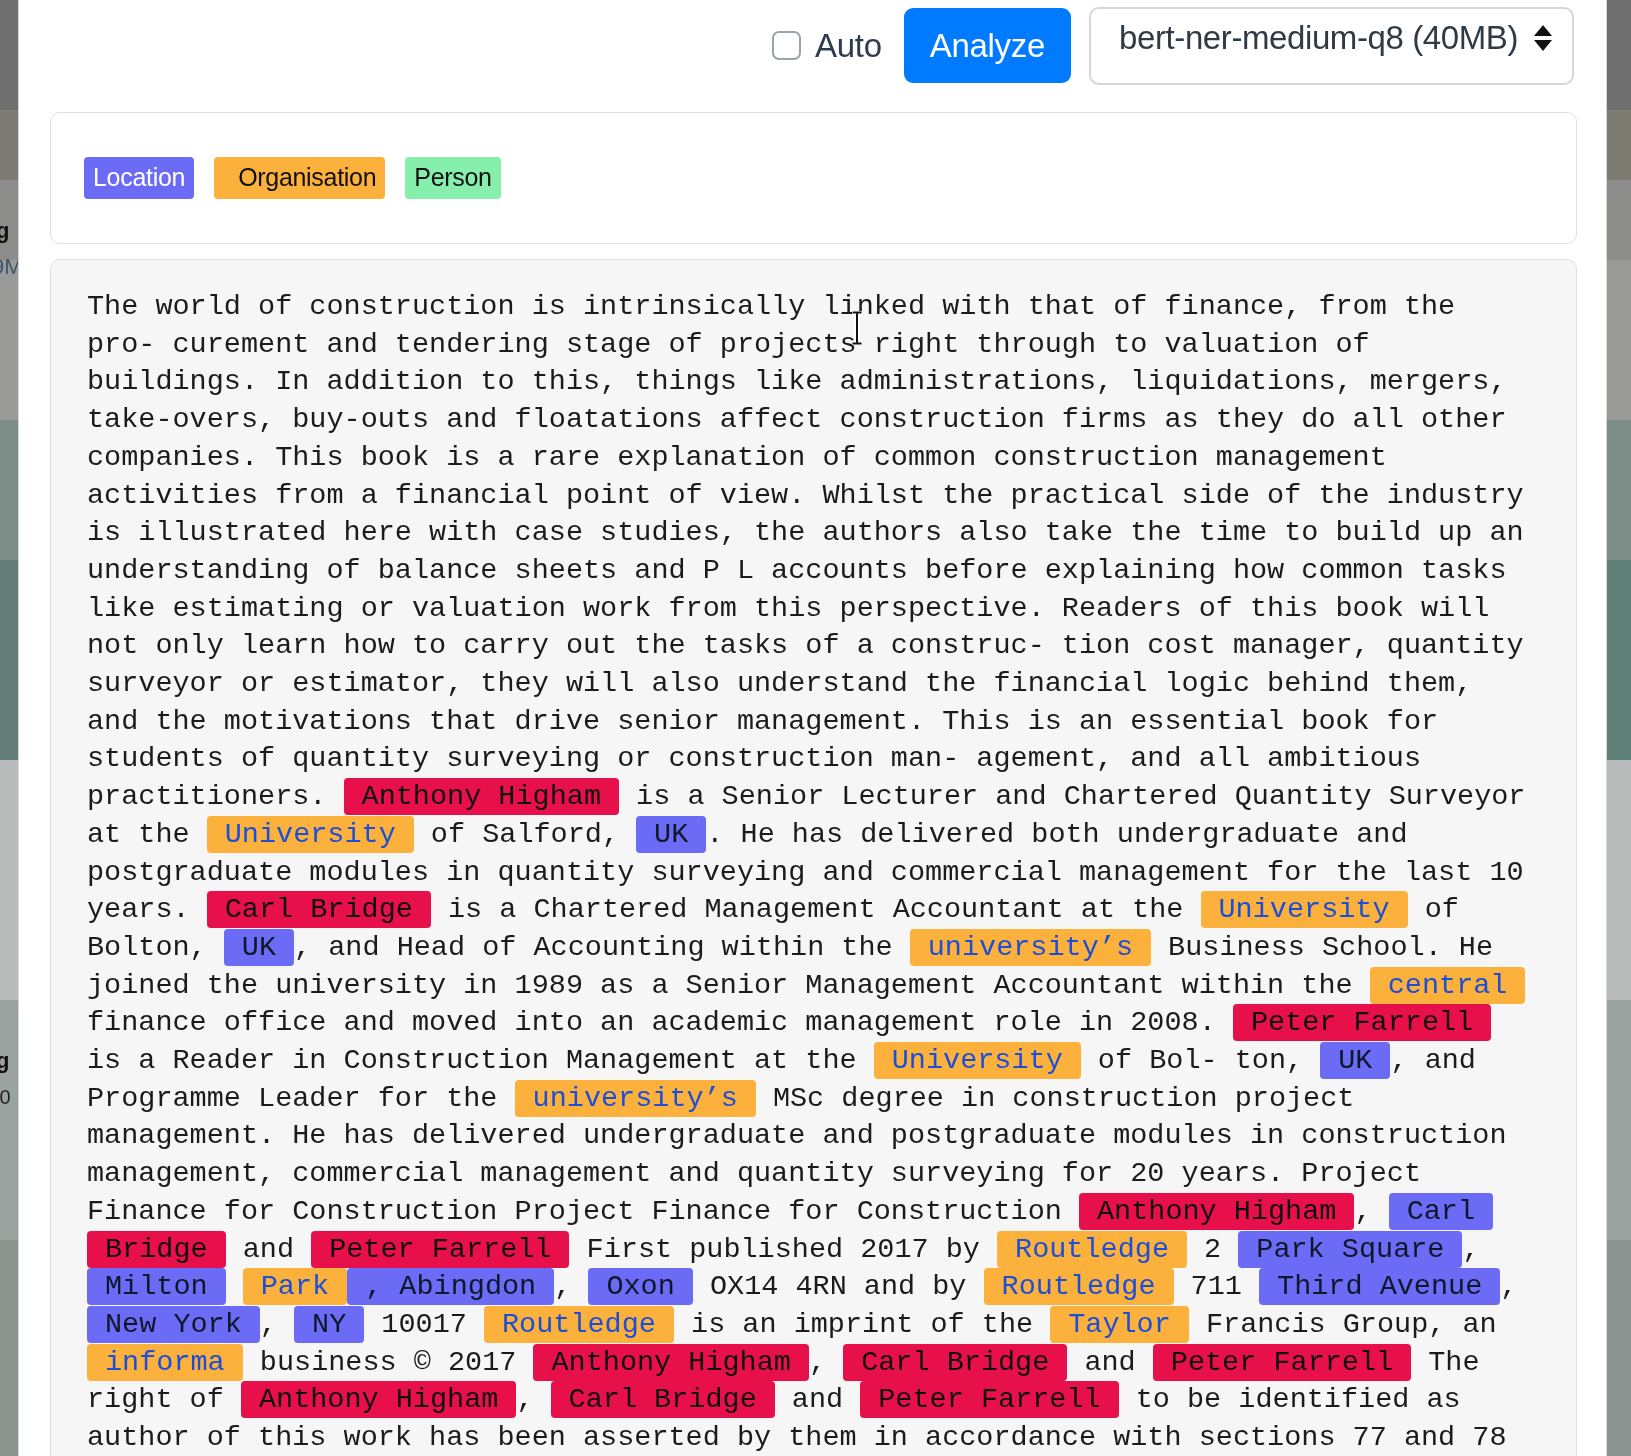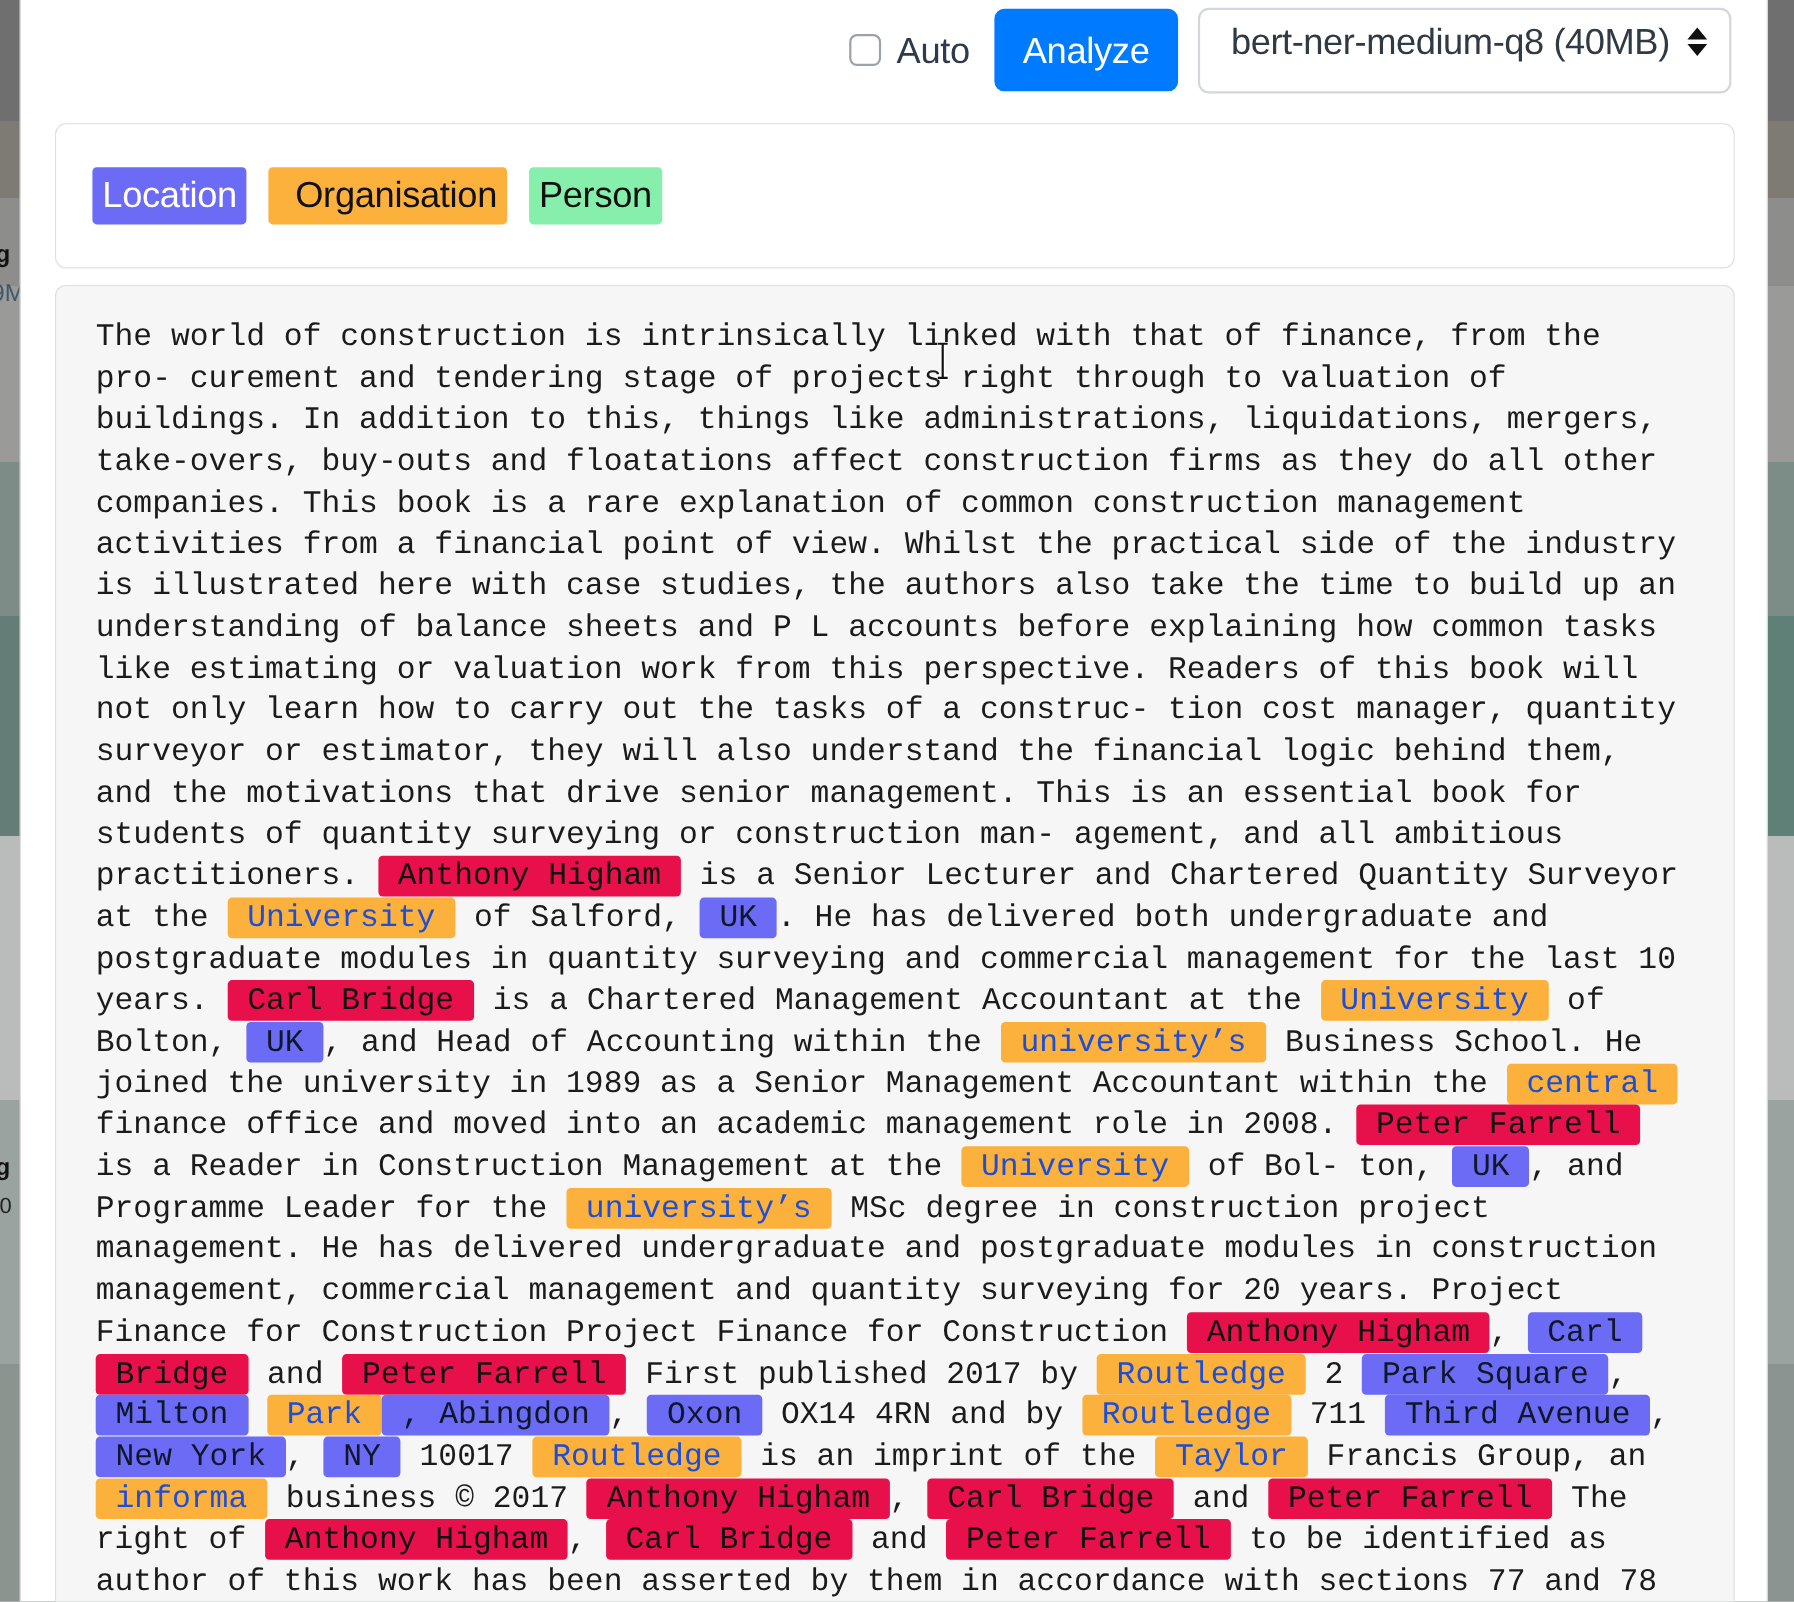--- a/index.html
+++ b/index.html
@@ -132,21 +132,21 @@
     width: 1527px; height: 132px;
     border: 1px solid #dcdfe3;
     border-radius: 10px;
     background: #fff;
     display: flex; align-items: center;
     padding-left: 33px;
     gap: 20px;
   }
   .legend-badge {
     font-family: "Liberation Sans", sans-serif;
-    font-size: 33px;
+    font-size: 25px;
     line-height: 1.2;
     padding: 5px 9px 7px 9px;
     border-radius: 4px;
     letter-spacing: -0.3px;
     white-space: nowrap;
   }
 
   
   #text-panel {
     position: absolute;

